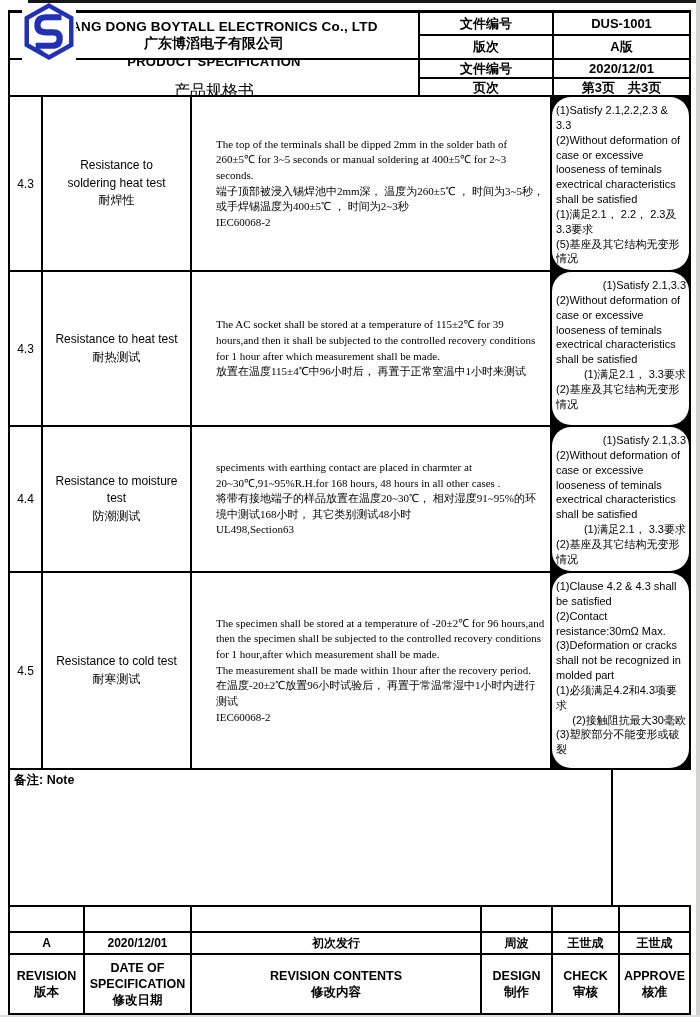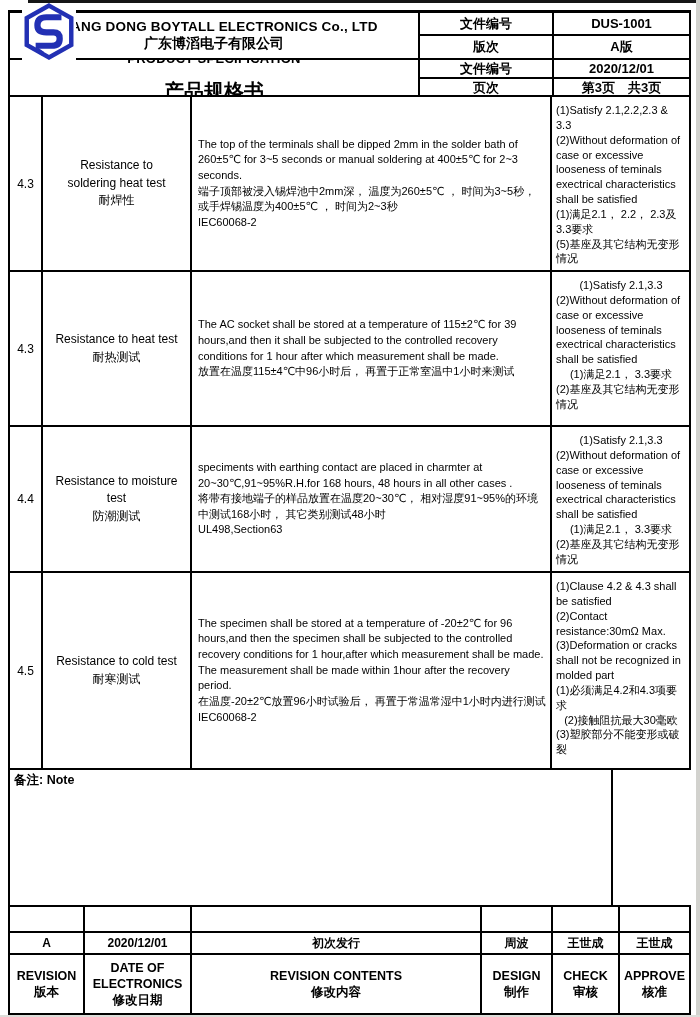--- a/index.html
+++ b/index.html
@@ -19,36 +19,36 @@
 
   
   .hdr { left:8px; top:10px; width:683px; height:87px;
          grid-template-columns:408px 132px 135px; grid-template-rows:21px 22px 17px 17px;
          border-top-width:3px; }
   .company   { grid-column:1; grid-row:1/3; }
   .prodspec  { grid-column:1; grid-row:3/5;gap:12px; }
   .company .en  { font-size:13.5px; font-weight:bold; letter-spacing:.2px; }
   .company .cn  { font-size:14px;   font-weight:bold; margin-top:1px; }
   .prodspec .en { font-size:13px;   font-weight:bold; letter-spacing:.3px; }
-  .prodspec .cn { font-size:20px;   font-weight:bold; }
+  .prodspec .cn { font-size:16px;   font-weight:normal; }
   .hcell { font-size:13px; font-weight:bold; }
 
   .logo { position:absolute; left:22px; top:3px; width:54px; height:57px; z-index:5; background:#fff; }
   .logo svg { width:100%; height:100%; }
 
   
   .main { left:8px; top:95px; width:683px; height:675px;
           grid-template-columns:31px 147px 358px 137px;
           grid-template-rows:173px 153px 144px 195px; }
   .idc   { font-size:12px; }
   .namec { font-size:12px; line-height:1.45; padding:16px 6px; }
   .descc { align-items:stretch; justify-content:center; text-align:left;
-           font-size:11px; line-height:1.42; padding:4px 4px 4px 6px; }
-  .resc  { align-items:center; justify-content:flex-start; text-align:left;
-           font-size:11px; line-height:1.35; padding:6px 3px 20px 4px; }
+           font-size:11px; line-height:1.42; padding:4px 4px 4px 24px;font-family:Liberation Serif, serif; }
+  .resc  { align-items:flex-end; justify-content:flex-start; text-align:left;
+           font-size:11px; line-height:1.35; padding:6px 3px 20px 4px;border-radius:19px; }
 
   
   .note { position:absolute; left:8px; top:768px; width:605px; height:139px;
           border:2px solid #000; background:#fff; }
   .note .lbl { font-size:12.5px; font-weight:bold; padding:2px 0 0 4px; text-align:left; }
 
   
   .rev { left:8px; top:905px; width:683px; height:110px;
          grid-template-columns:73px 105px 288px 69px 65px 69px;
          grid-template-rows:24px 20px 58px; }
@@ -183,21 +183,21 @@
     <div class="c">周波</div>
     <div class="c">王世成</div>
     <div class="c">王世成</div>
 
     <div class="c hd">
         <div>REVISION</div>
         <div>版本</div>
       </div>
     <div class="c hd">
         <div>DATE OF</div>
-        <div>ELECTRONICS</div>
+        <div>SPECIFICATION</div>
         <div>修改日期</div>
       </div>
     <div class="c hd">
         <div>REVISION CONTENTS</div>
         <div>修改内容</div>
       </div>
     <div class="c hd">
         <div>DESIGN</div>
         <div>制作</div>
       </div>

